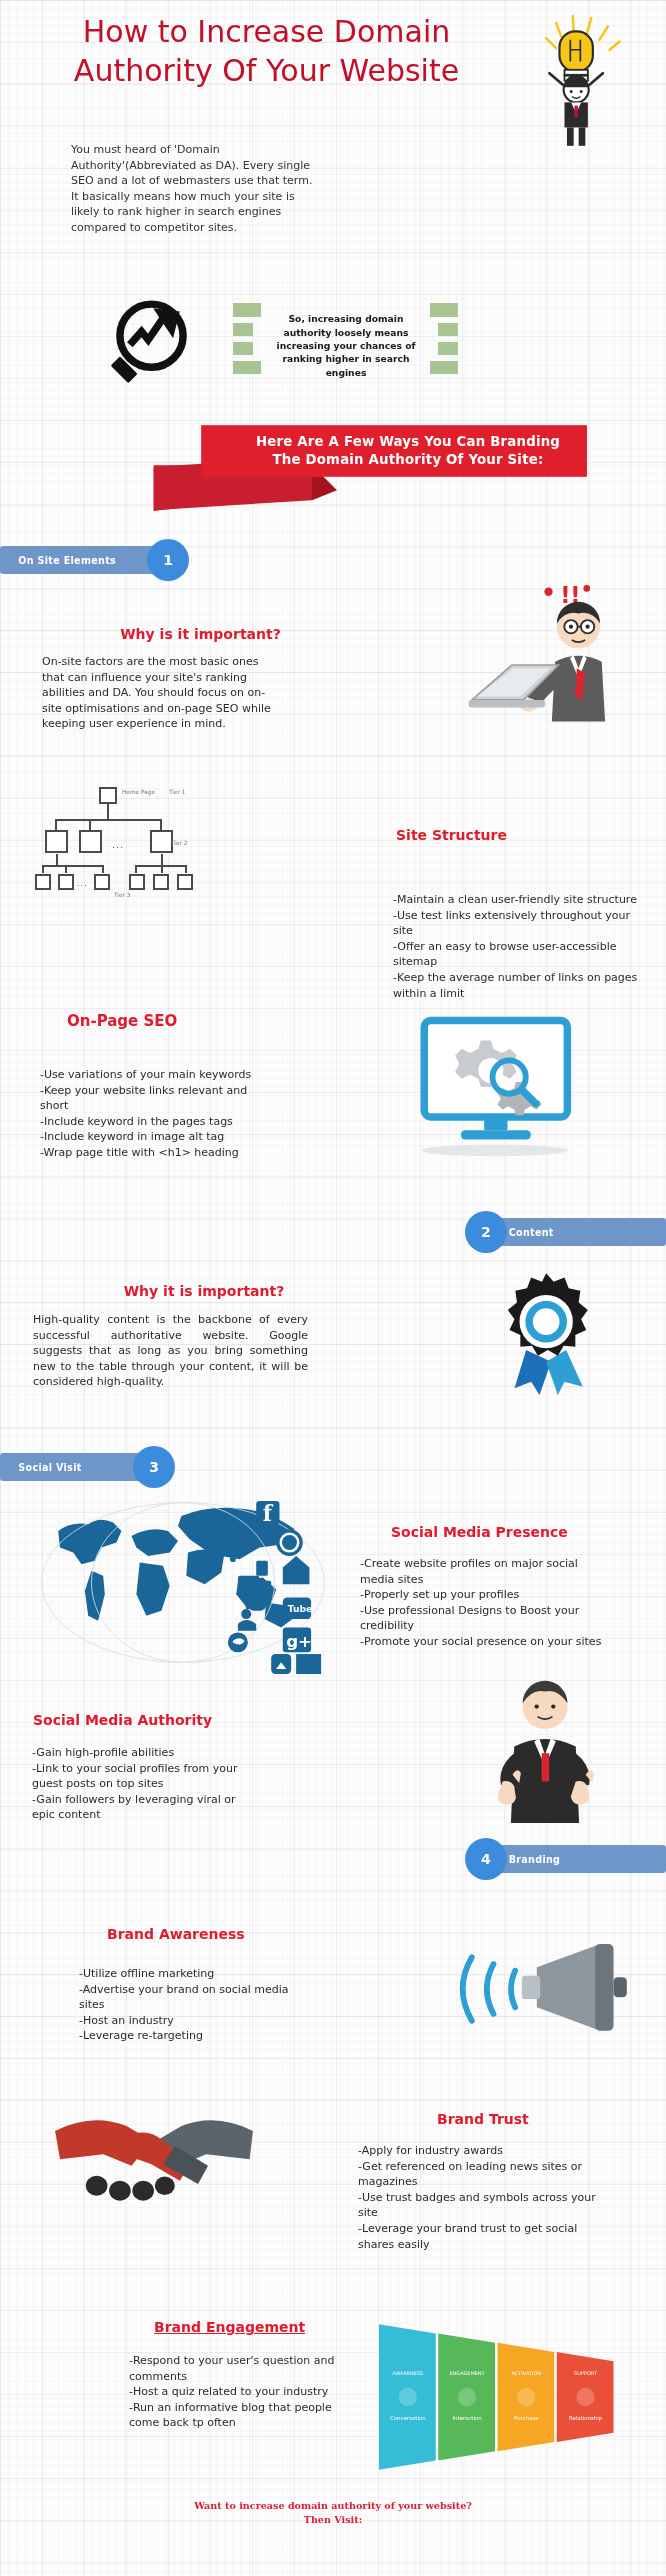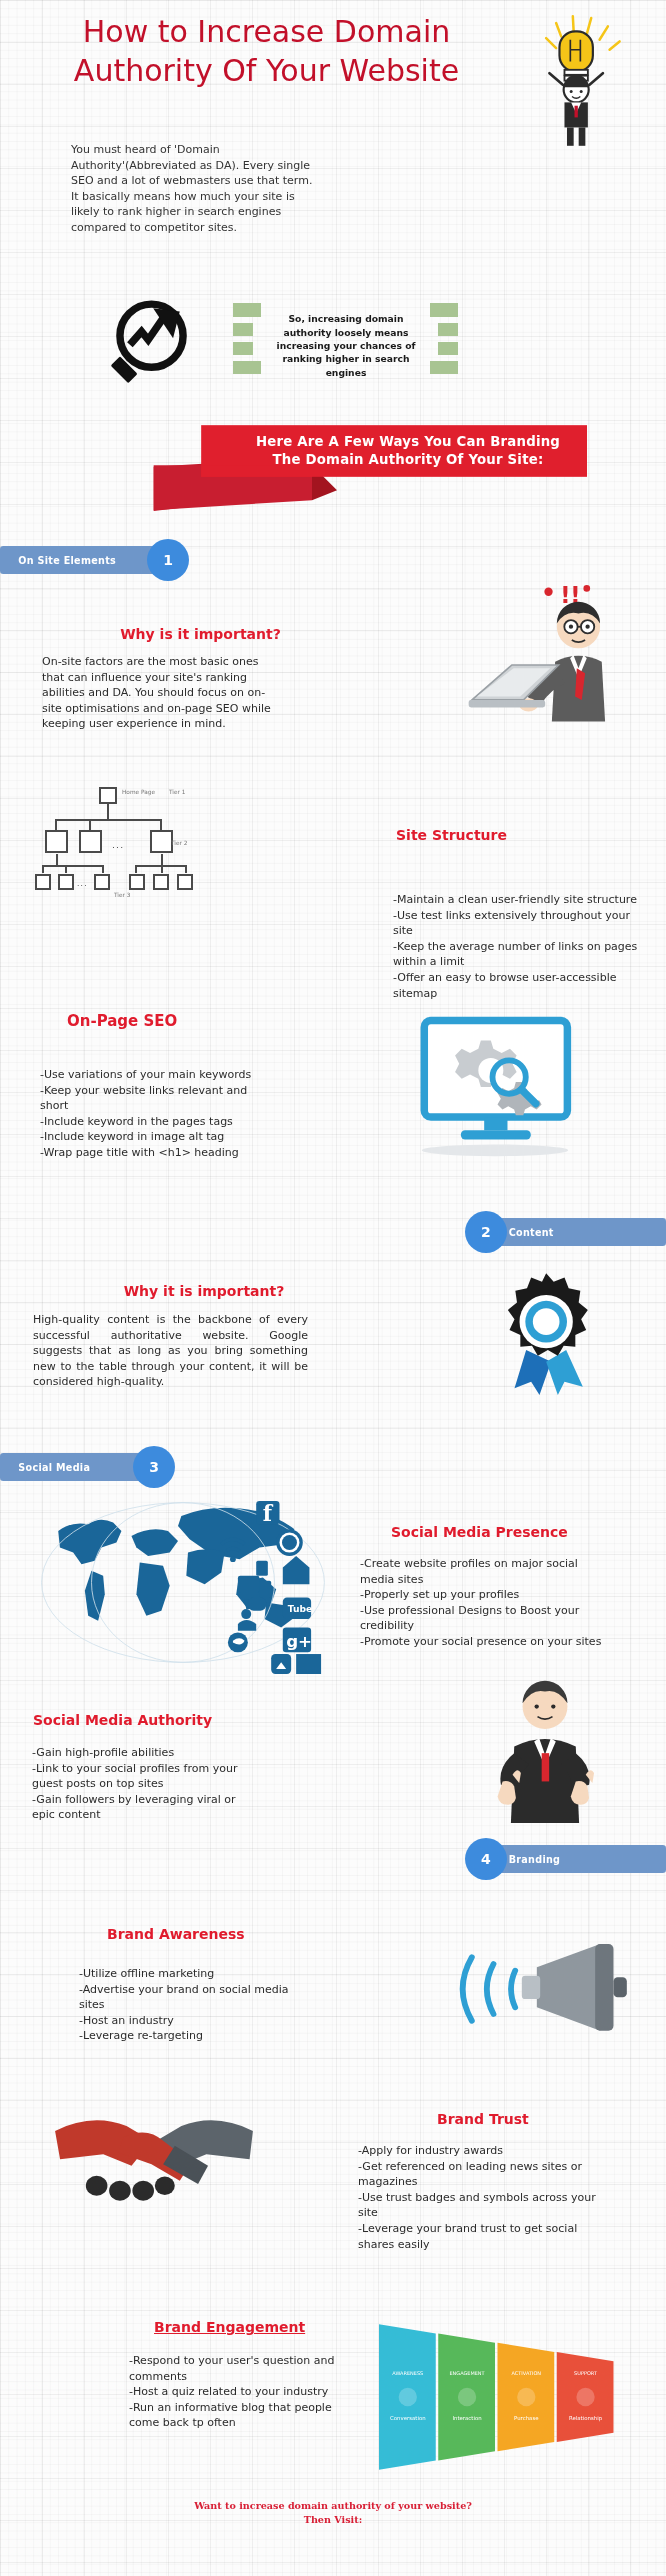--- a/index.html
+++ b/index.html
@@ -252,22 +252,22 @@
   <div class="tier" style="left:80px; top:1.7px;">Home Page</div>
   <div class="tier" style="left:127px; top:1.7px;">Tier 1</div>
   <div class="tier" style="left:129px; top:53px;">Tier 2</div>
   <div class="tier" style="left:72px; top:105px;">Tier 3</div>
 </div>
 
 <div class="abs h-red" style="left:396px; top:827px;">Site Structure</div>
 <div class="abs body" style="left:393px; top:892px; width:250px;">
   <div>-Maintain a clean user-friendly  site structure</div>
   <div>-Use test links extensively throughout your site</div>
+  <div>-Offer an easy to browse user-accessible sitemap</div>
   <div>-Keep the average number of links on pages within a limit</div>
-  <div>-Offer an easy to browse user-accessible sitemap</div>
 </div>
 
 <div class="abs h-red" style="left:67px; top:1012px; font-size:15px;">On-Page SEO</div>
 <div class="abs body" style="left:40px; top:1043px; width:225px;margin-top:24px;">
   <div>-Use variations of your main keywords</div>
   <div>-Keep your website links relevant and short</div>
   <div>-Include keyword in the pages tags</div>
   <div>-Include keyword in image alt tag</div>
   <div>-Wrap page title with &lt;h1&gt; heading</div>
 </div>
@@ -309,21 +309,21 @@
       <path d="M66 4 l9 10 13 -5 5 13 14 3 -2 14 11 9 -8 11 6 13 -13 6 0 14 -14 -1 -7 12 -12 -7 -12 7 -7 -12 -14 1 0 -14 -13 -6 6 -13 -8 -11 11 -9 -2 -14 14 -3 5 -13 13 5 z"></path>
     </g>
     <circle cx="66" cy="62" r="32" fill="#ffffff"></circle>
     <circle cx="66" cy="62" r="25" fill="#2e9fd4"></circle>
     <circle cx="66" cy="62" r="16" fill="#ffffff"></circle>
   </svg>
 </div>
 
 <div class="abs tab" style="left:0; top:1453px; width:208px;">
   <div class="bar left" style="left:0; width:146px;">
-    <span class="lbl">Social Media</span>
+    <span class="lbl">Social Visit</span>
   </div>
   <div class="circ" style="left:133px;">3</div>
 </div>
 
 <div class="abs" id="socialmap">
   <svg viewBox="0 0 360 220" width="300" height="183">
     <g fill="#1a6699">
       <path d="M30 48 q16 -12 36 -8 q14 -10 30 -2 l10 10 -6 14 -18 6 -8 16 -16 4 -10 -14 -16 -6 z"></path>
       <path d="M70 96 l14 6 2 22 -8 32 -12 -6 -4 -30 z"></path>
       <path d="M118 54 q22 -12 44 -6 l12 12 -10 14 -26 4 -14 -10 z"></path>

